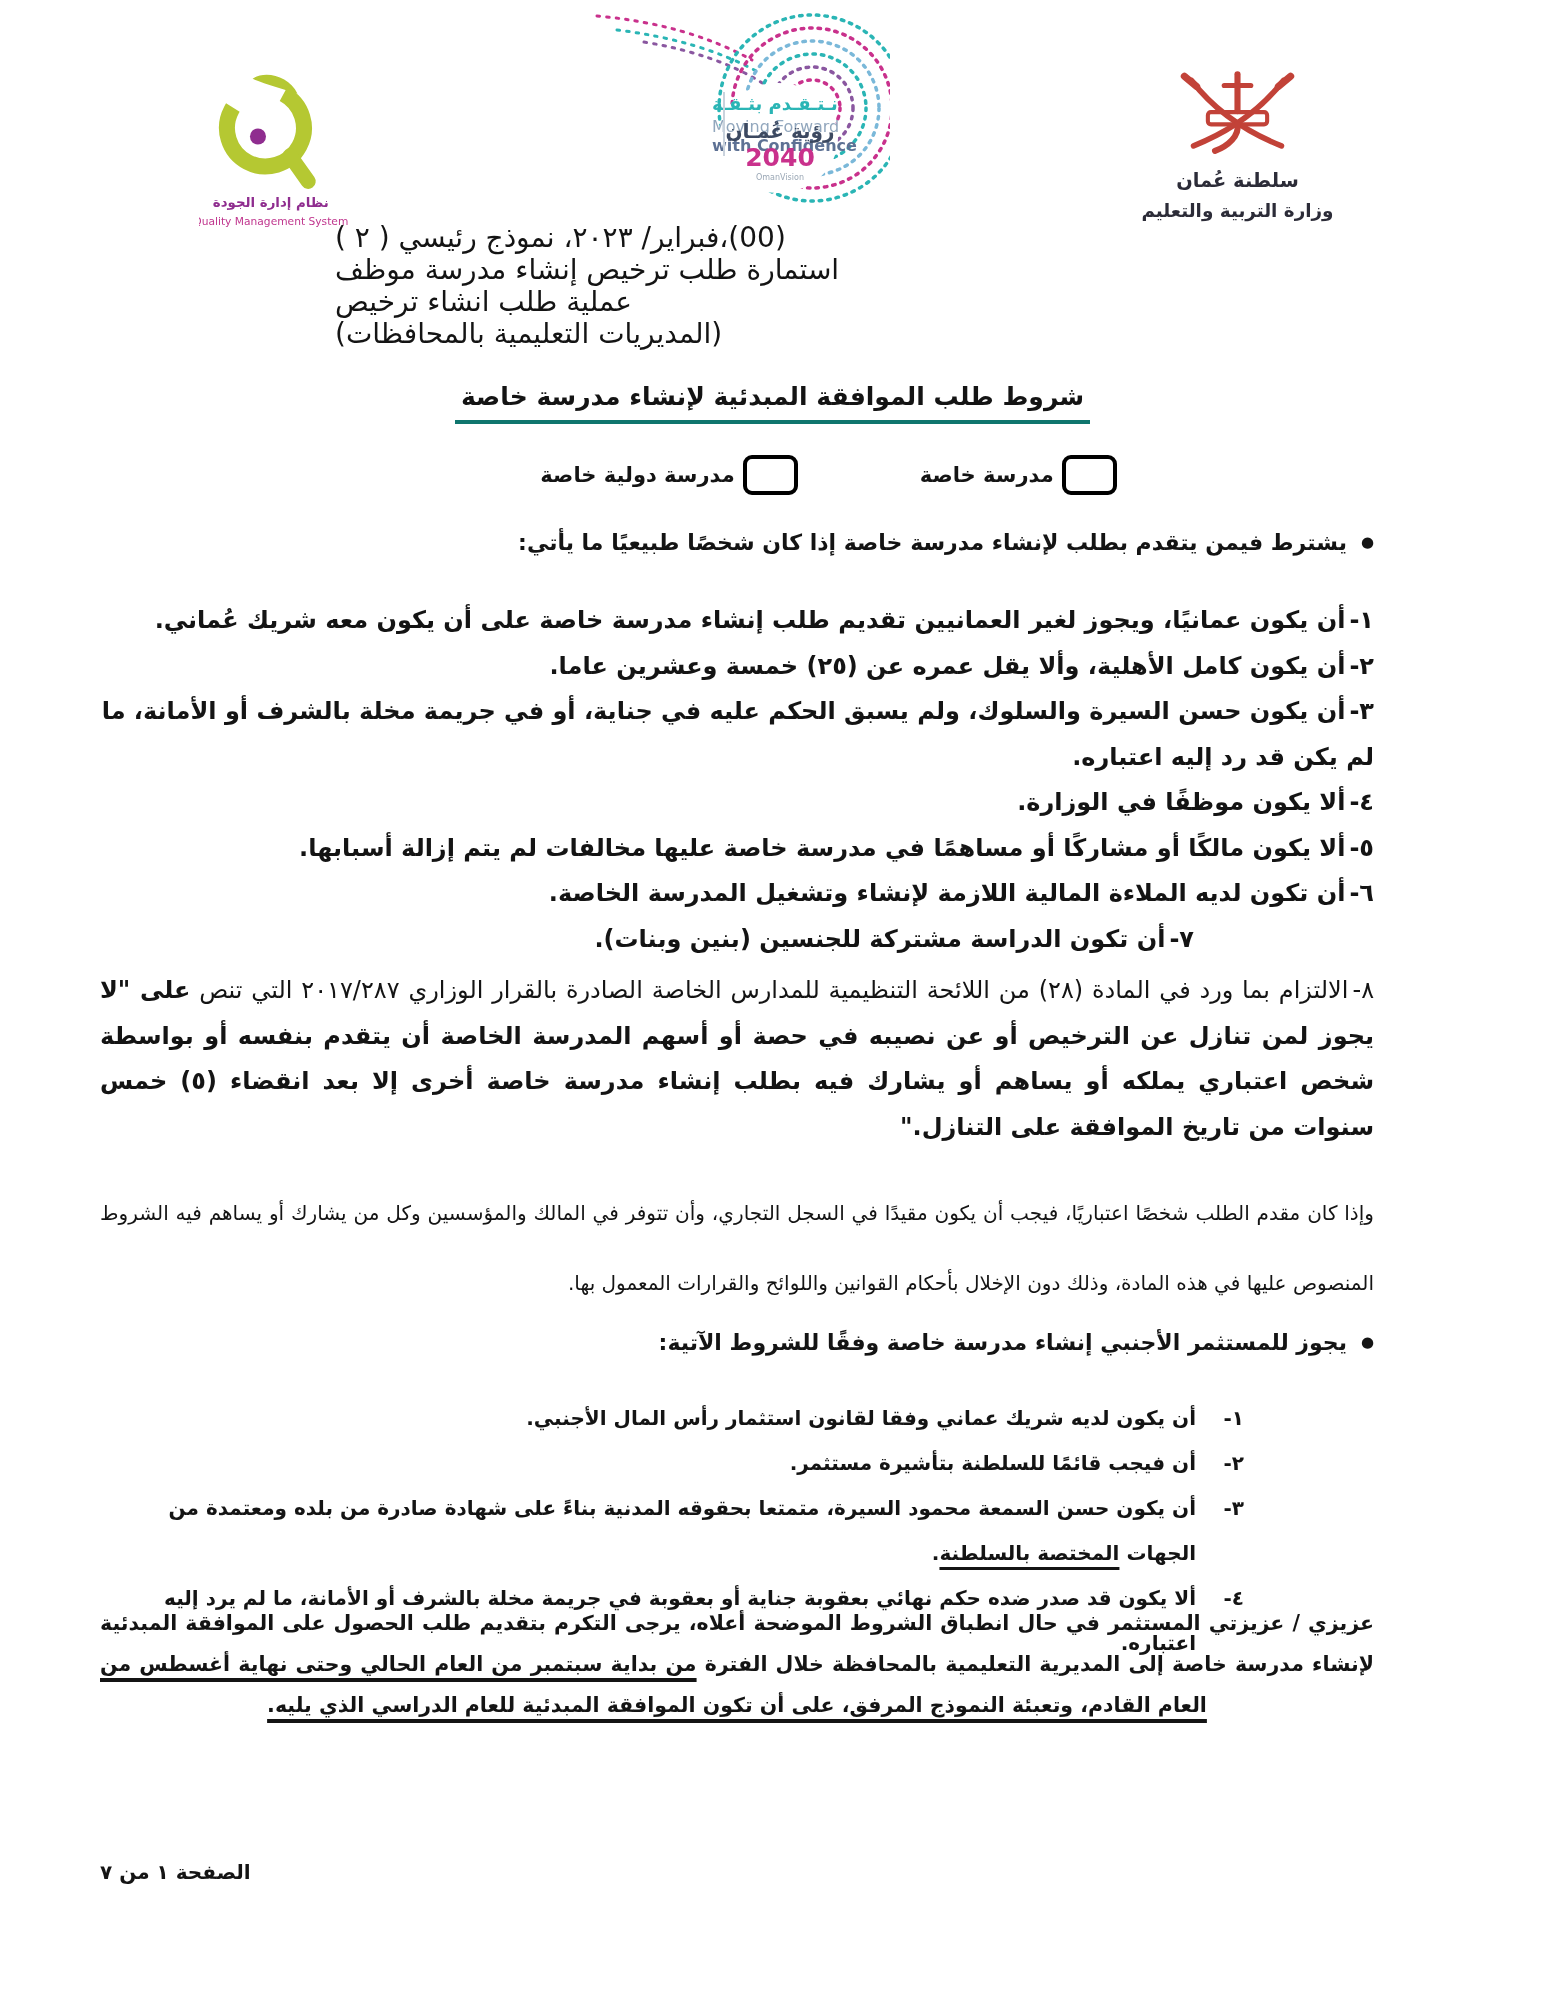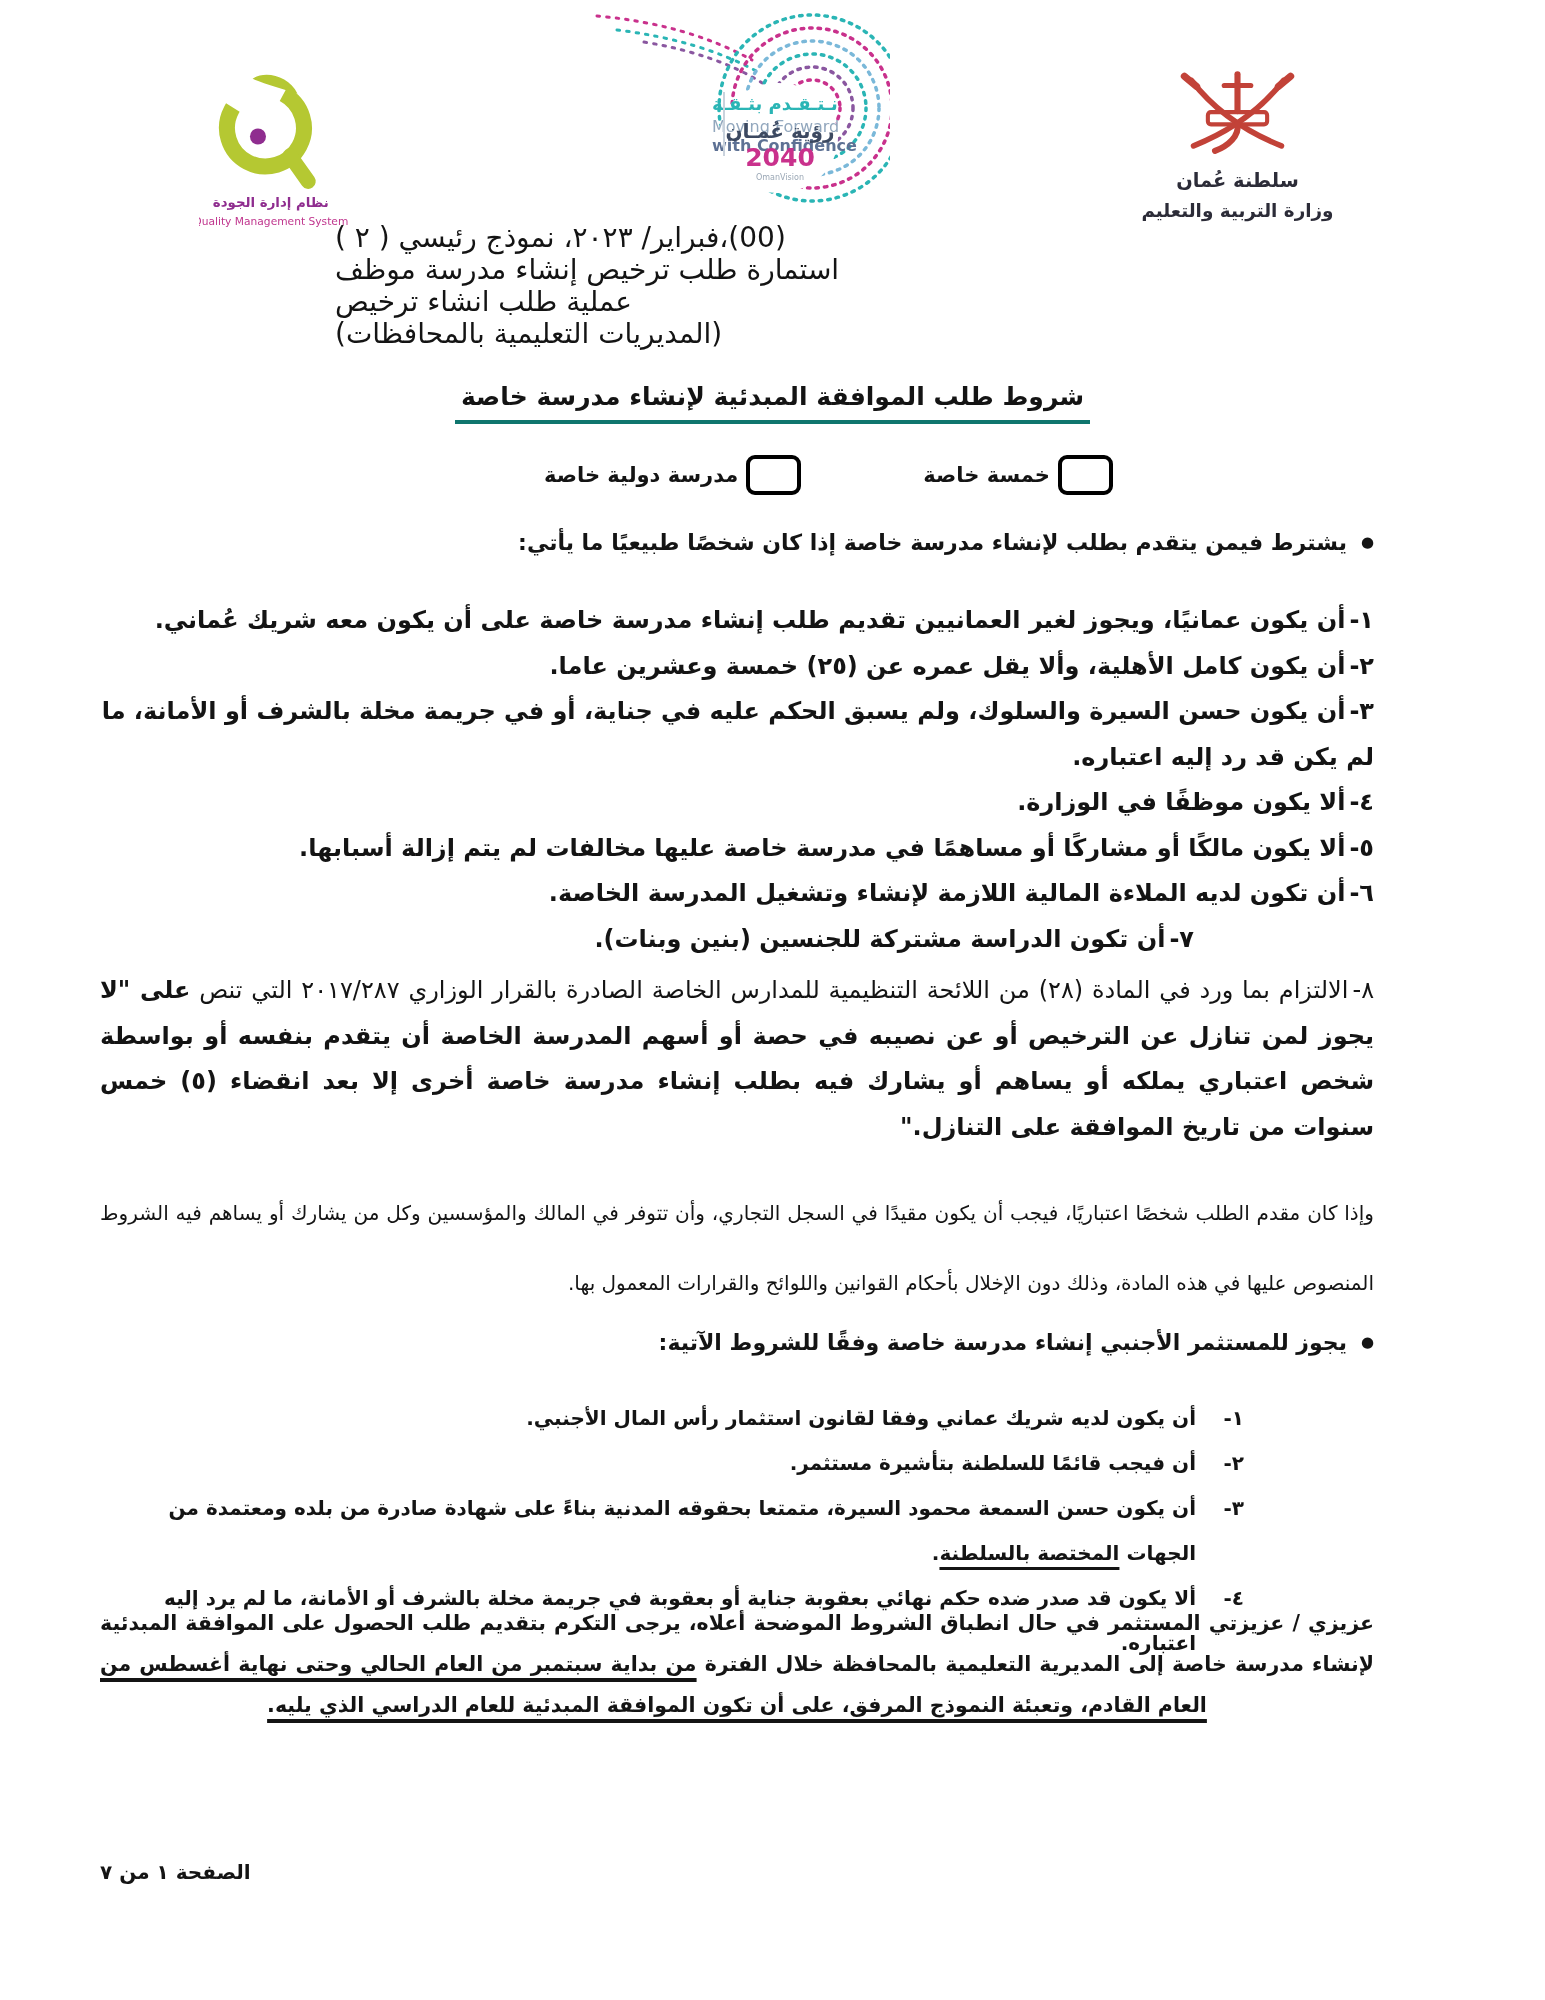--- a/index.html
+++ b/index.html
@@ -131,21 +131,21 @@
     <div>(المديريات التعليمية بالمحافظات)</div>
   </div>
 
   <div class="doc-title-wrap">
     <span class="doc-title">شروط طلب الموافقة المبدئية لإنشاء مدرسة خاصة</span>
   </div>
 
   <div class="school-type">
     <div class="option">
       <span class="cb"></span>
-      <span class="opt-label">خمسة خاصة</span>
+      <span class="opt-label">مدرسة خاصة</span>
     </div>
     <div class="option">
       <span class="cb"></span>
       <span class="opt-label">مدرسة دولية خاصة</span>
     </div>
   </div>
 
   <div class="bullet-heading bh1">
     <span class="bullet">●</span><span>يشترط فيمن يتقدم بطلب لإنشاء مدرسة خاصة إذا كان شخصًا طبيعيًا ما يأتي:</span>
   </div>

